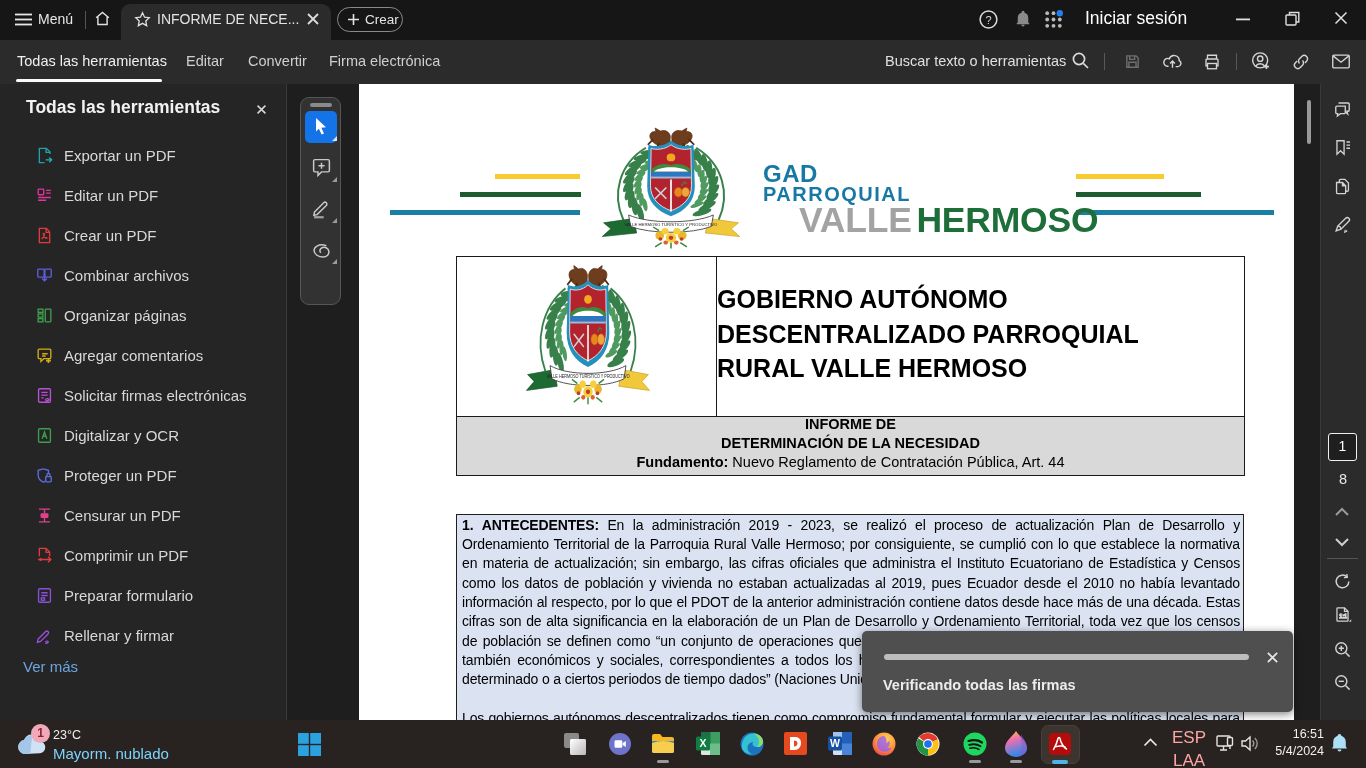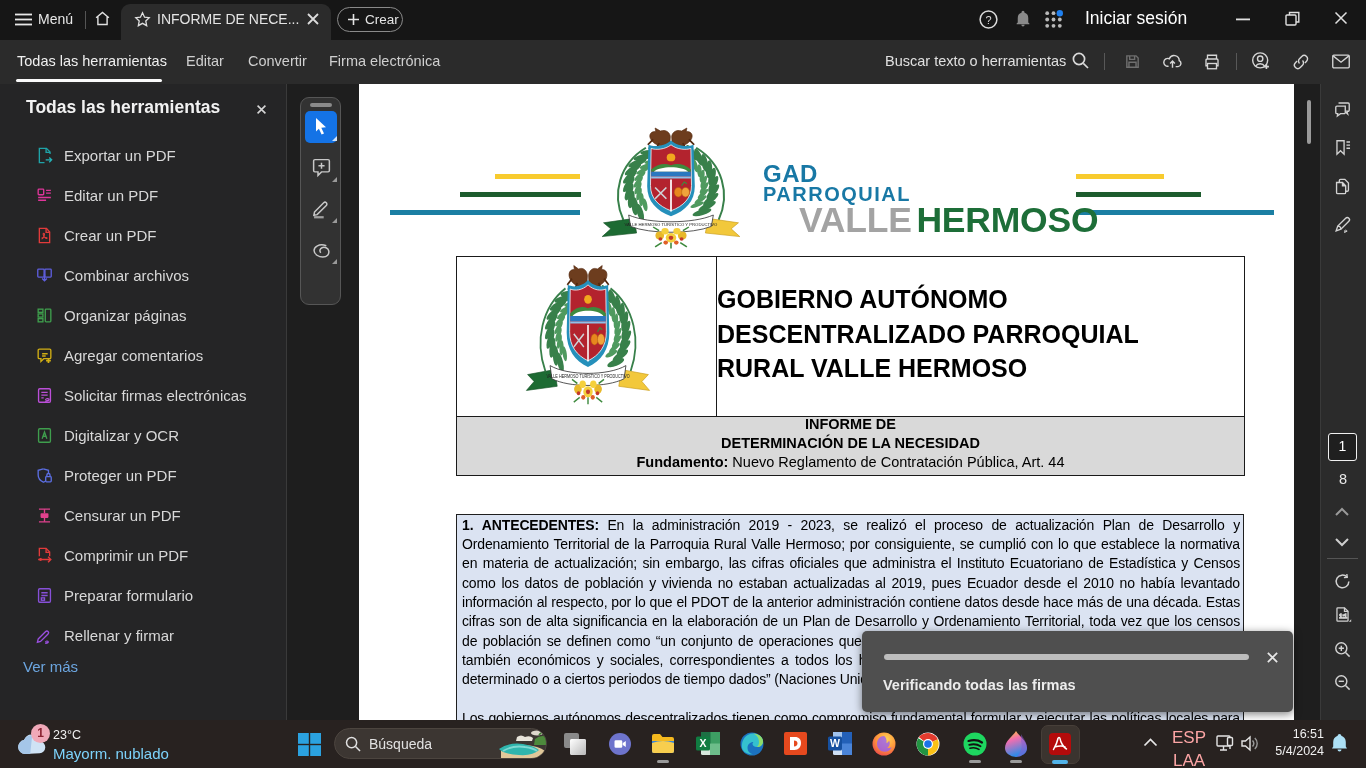--- a/index.html
+++ b/index.html
@@ -464,36 +464,20 @@
 
   <svg class="abs" style="left:298px;top:13px" width="23" height="23" viewBox="0 0 23 23">
       <g fill="#2ba2e0">
         <rect x="0" y="0" width="10.8" height="10.8"></rect>
         <rect x="12.2" y="0" width="10.8" height="10.8"></rect>
         <rect x="0" y="12.2" width="10.8" height="10.8"></rect>
         <rect x="12.2" y="12.2" width="10.8" height="10.8"></rect>
       </g>
     </svg>
 
-  <div class="abs" style="left:334px;top:8px;width:213px;height:31px;border-radius:16px;background:#3c3632;border:1px solid #4c453f;overflow:hidden;">
-    <svg class="abs" style="left:10px;top:7px" width="16" height="16" viewBox="0 0 17 17" fill="none" stroke="#e0e0e0" stroke-width="1.6">
-        <circle cx="7" cy="7" r="5.4"></circle>
-        <path d="M11.2 11.2 L16 16"></path>
-      </svg>
-    <div class="abs" style="left:34px;top:7px;font-size:14px;color:#e2e2e2;">Búsqueda</div>
-    <svg class="abs" style="left:164px;top:0" width="49" height="31" viewBox="0 0 49 31">
-      <path d="M18 8 q4 -3 8 0 q5 -2 8 1 l-1 3 -16 0 Z" fill="#e8e4da"></path>
-      <ellipse cx="38" cy="4" rx="6" ry="2.5" fill="#ddd8cc"></ellipse>
-      <path d="M36 10 q6 -5 12 -2 l1 8 -14 0 Z" fill="#4d8a3c"></path>
-      <path d="M40 6 q3 -4 7 -3" stroke="#3e7a30" stroke-width="1.5" fill="none"></path>
-      <path d="M2 22 q8 -8 24 -6 q14 1 20 6 l0 9 -44 0 Z" fill="#e0c89a"></path>
-      <path d="M0 20 q10 -7 24 -5 q12 2 16 6 q-6 6 -20 5 q-16 -1 -20 -6 Z" fill="#2fb5ad"></path>
-      <path d="M4 22 q10 -6 22 -4 q8 1 12 4" stroke="#7fd8d2" stroke-width="1.8" fill="none"></path>
-    </svg>
-  </div>
 
   <svg class="abs" style="left:564px;top:13px" width="22" height="22" viewBox="0 0 22 22">
       <rect x="0" y="0" width="15" height="15" rx="2" fill="#8a8a8a"></rect>
       <rect x="6" y="6" width="16" height="16" rx="2" fill="#e8e8e8"></rect>
       <rect x="6" y="6" width="16" height="16" rx="2" fill="url(#tvg)"></rect>
       <defs>
         <linearGradient id="tvg" x1="0" y1="0" x2="1" y2="1">
           <stop offset="0" stop-color="#ffffff"></stop>
           <stop offset="1" stop-color="#b8b8b8"></stop>
         </linearGradient>

